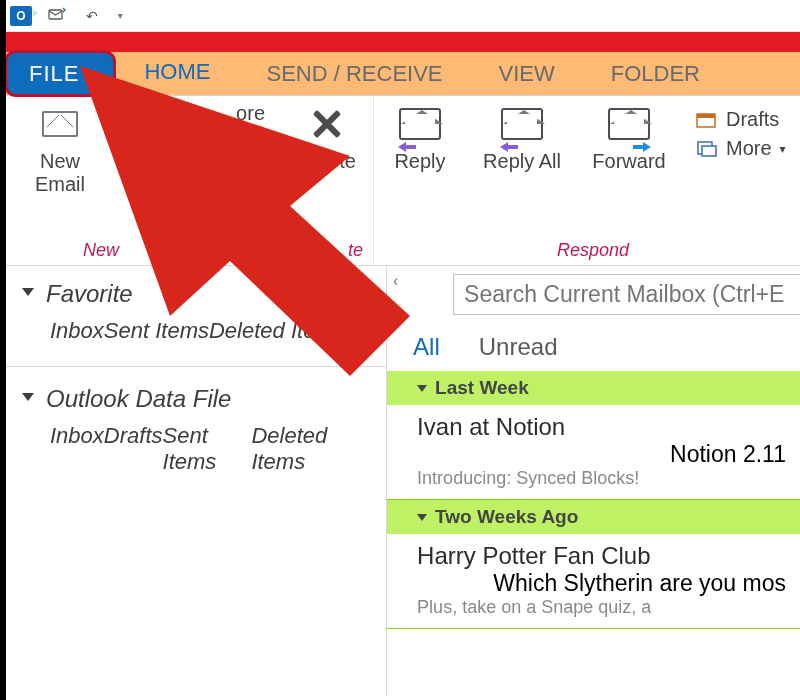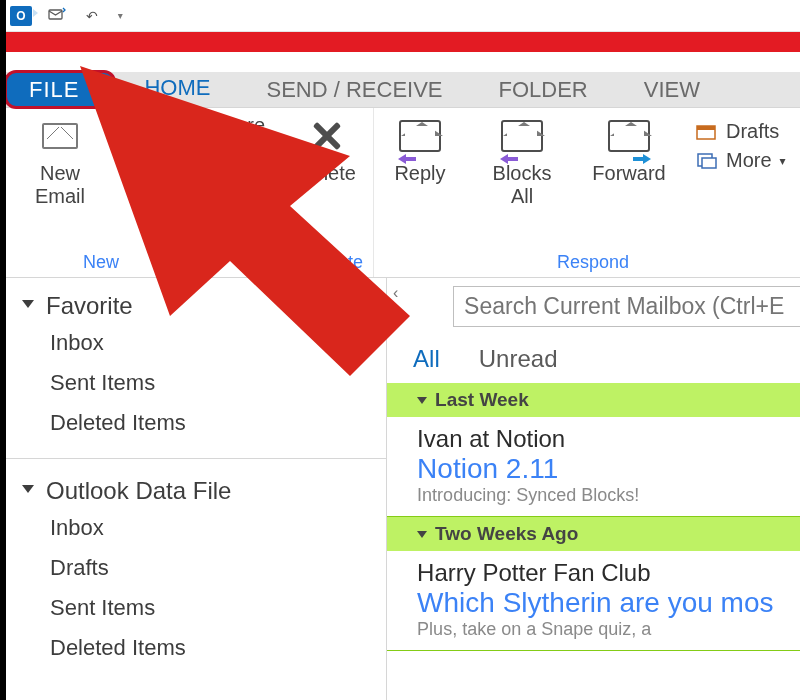--- a/index.html
+++ b/index.html
@@ -45,24 +45,23 @@
   
   .red-bar {
     height: 20px;
     background: #e31b23;
   }
 
   
   .tabs {
     display: flex;
     align-items: stretch;
-    height: 36px;
+    height: 44px;
     border-bottom: 1px solid #d6d6d6;
-    background:#e5e5e5;
-    margin-top:20px;
+    background:#fdba74;
   }
   .tab {
     padding: 0 28px;
     display: flex;
     align-items: center;
     font-size: 22px;
     color: #6a6a6a;
     position: relative;
   }
   .tab.file {
@@ -110,22 +109,23 @@
     font-size: 20px;
     color: #444;
     gap: 4px;
   }
   .cmd .icon-slot {
     width: 44px; height: 44px;
     display:flex; align-items:center; justify-content:center;
   }
   .group-label {
     font-size: 18px;
-    color:#3b82f6;
+    color:#be185d;
     padding: 4px 0 2px;
+    font-style: italic;
   }
   .envelope {
     width: 36px; height: 26px;
     border: 2px solid #7a7a7a;
     border-radius: 2px;
     position: relative;
   }
   .envelope::before {
     content:"";
     position:absolute; left:0; right:0; top:0;
@@ -189,33 +189,33 @@
     display:flex;
     height: calc(700px - 32px - 20px - 48px - 170px);
   }
   .nav-pane{
     width:48%;
     border-right:1px solid #d6d6d6;
     padding: 14px 20px 0 16px;
     font-size:22px;
     color:#3d3d3d;
   }
-  .nav-section{ margin-bottom: 22px; }
+  .nav-section{ margin-bottom: 22px; font-style: italic; }
   .nav-head{ display:flex; align-items:center; gap:6px; font-size:24px; }
   .tri::before{
     content:""; display:inline-block; width:0;height:0;
     border-left:6px solid transparent;
     border-right:6px solid transparent;
     border-top:8px solid #3d3d3d;
     margin-right:6px; transform:translateY(-2px);
   }
   .tri.expanded::before{
     border-top:8px solid #3d3d3d;
   }
-  .nav-items{ padding:10px 0 0 28px; display:flex; flex-direction:column; gap:14px;}
+  .nav-items{ padding:10px 0 0 28px; display:flex; flex-direction:row; }
   .nav-pane hr{ border:none; border-top:1px solid #d6d6d6; margin:10px -20px 18px -16px; }
 
   .mail-pane{
     flex:1;
     display:flex; flex-direction:column;
     position:relative;
   }
   .collapse-caret{
     position:absolute; left:6px; top:6px; font-size:16px; color:#777;
   }
@@ -248,21 +248,21 @@
     content:""; width:0;height:0;
     border-left:5px solid transparent;
     border-right:5px solid transparent;
     border-top:7px solid #444;
   }
   .msg{
     padding:8px 14px 10px 30px;
     border-bottom:1px solid #84cc16;
   }
   .msg .from{ font-size:24px; color:#2b2b2b; }
-  .msg .subj{ font-size:28px; color:#3b82f6; }
+  .msg .subj{ font-size:23px; color:#000000;text-align:right; }
   .msg .prev{ font-size:18px; color:#8a8a8a; }
 
   
   .big-arrow{
     position:absolute;
     left:44px; top:56px;
     width:400px; height:330px;
     pointer-events:none;
     z-index:50;
   }
@@ -284,22 +284,22 @@
   <span class="qat-btn undo-icon">↶</span>
   <span class="qat-btn dropdown-mark">▾</span>
 </div>
 
 <div class="red-bar"></div>
 
 <div class="tabs">
   <div class="tab file">FILE</div>
   <div class="tab active">HOME</div>
   <div class="tab">SEND / RECEIVE</div>
+  <div class="tab">VIEW</div>
   <div class="tab">FOLDER</div>
-  <div class="tab">VIEW</div>
 </div>
 
 <div class="ribbon">
 
   <div class="group" style="padding-left:14px;">
     <div class="group-cmds">
       <div class="cmd">
         <span class="icon-slot">
             <span class="envelope"></span>
           </span>
@@ -344,21 +344,21 @@
       </div>
       <div class="cmd">
         <span class="icon-slot" style="position:relative;">
           <span class="env-open"></span>
           <span class="arrow-badge left">
             <svg viewBox="0 0 22 14">
                 <path d="M10 2 L2 7 L10 12 L10 9 L20 9 L20 5 L10 5 Z" fill="#8a5bd6"></path>
               </svg>
           </span>
         </span>
-        <span>Blocks All</span>
+        <span>Reply All</span>
       </div>
       <div class="cmd" style="width:90px;">
         <span class="icon-slot" style="position:relative;">
           <span class="env-open"></span>
           <span class="arrow-badge right">
             <svg viewBox="0 0 22 14">
                 <path d="M12 2 L20 7 L12 12 L12 9 L2 9 L2 5 L12 5 Z" fill="#1e90d6"></path>
               </svg>
           </span>
         </span>

